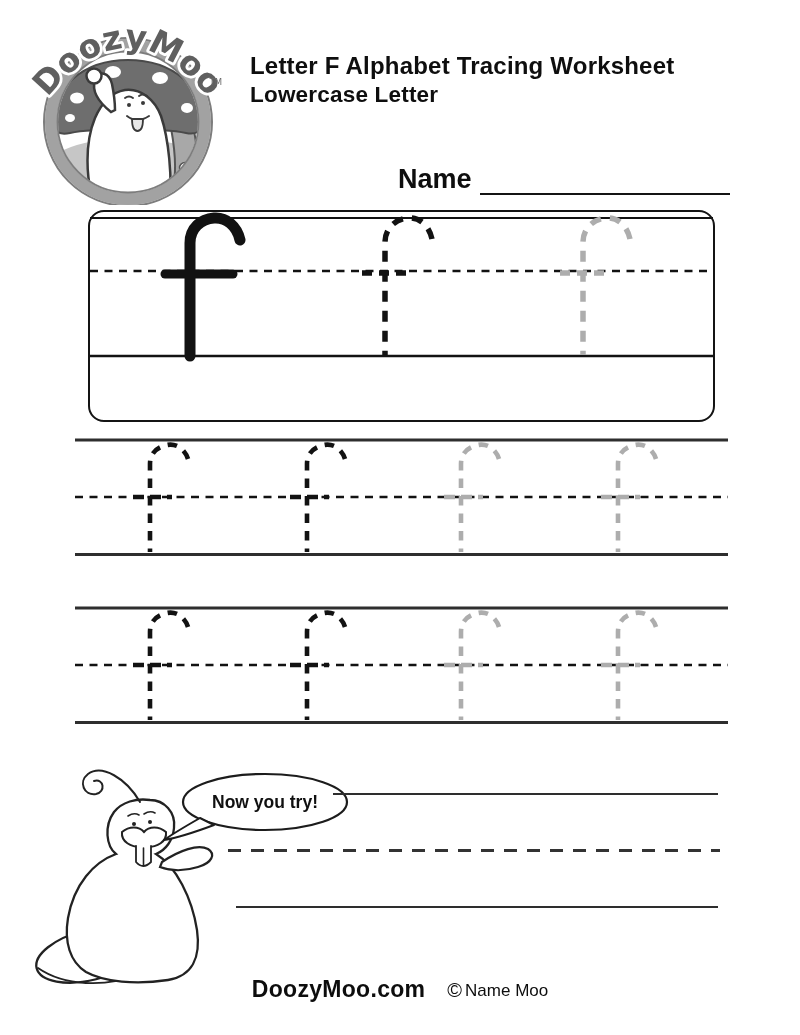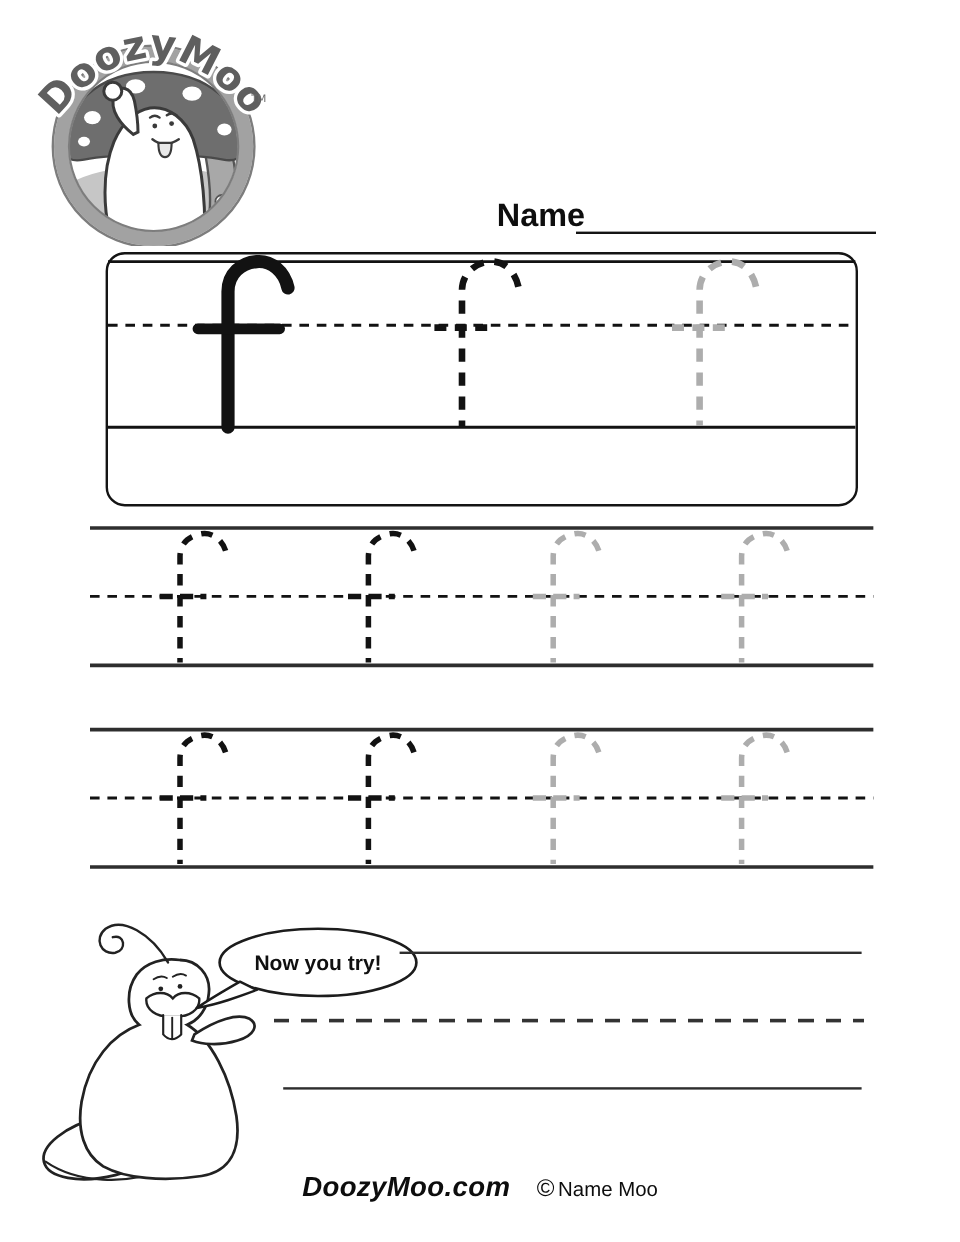--- a/index.html
+++ b/index.html
@@ -3,27 +3,27 @@
 <meta charset="utf-8">
 <style>
   html,body{margin:0;padding:0;background:#ffffff;}
   .sheet{
     position:relative;width:800px;height:1035px;background:#fff;
     font-family:"Liberation Sans",sans-serif;overflow:hidden;color:#111;
   }
   .abs{position:absolute;}
   .title{font-size:24px;font-weight:700;color:#0e0e0e;letter-spacing:.2px;line-height:32px;}
   .subtitle{font-size:22.5px;font-weight:700;color:#0e0e0e;letter-spacing:.2px;}
-  .name-label{font-size:27px;font-weight:700;color:#0e0e0e;margin-left:16px;}
+  .name-label{font-size:27px;font-weight:700;color:#0e0e0e;}
   .name-line{border-bottom:2.6px solid #141414;}
   .example-box{border:2.6px solid #141414;border-radius:16px;background:#fff;}
   .rule-solid{border-top:2.8px solid #2e2e2e;}
   .rule-dashed{height:2.6px;background:repeating-linear-gradient(90deg,#333 0 13px,transparent 13px 23px);}
   .footer-row{display:flex;justify-content:center;align-items:baseline;gap:22px;width:800px;}
-  .footer-site{font-size:23px;font-weight:700;color:#0d0d0d;letter-spacing:.3px;font-style:italic;}
+  .footer-site{font-size:23px;font-weight:700;color:#0d0d0d;letter-spacing:.3px;}
   .footer-copy{font-size:17px;color:#0d0d0d;display:flex;align-items:center;gap:3px;}
   .footer-copy .sym{font-size:20px;}
   svg text.bubble-text{font-family:"Liberation Sans",sans-serif;font-size:17.5px;font-weight:700;fill:#101010;}
   svg text.brand{font-family:"DejaVu Sans",sans-serif;font-size:33px;font-weight:700;fill:#5f5f5f;
     stroke:#ffffff;stroke-width:5.5px;paint-order:stroke;stroke-linejoin:round;letter-spacing:.5px;}
   svg text.tm{font-family:"DejaVu Sans",sans-serif;font-size:8.5px;fill:#6a6a6a;}
 </style>
 </head>
 <body>
 
@@ -67,20 +67,22 @@
     <circle cx="103" cy="112" r="84" fill="none" stroke="#7d7d7d" stroke-width="2"></circle>
     <circle cx="103" cy="112" r="70.5" fill="none" stroke="#7d7d7d" stroke-width="1.8"></circle>
     <path id="logoArc" d="M 16,96 Q 103,-20 190,96" fill="none"></path>
     <text class="brand">
       <textPath href="#logoArc" startOffset="50%" text-anchor="middle">DoozyMoo</textPath>
     </text>
     <text class="tm" x="197" y="75" text-anchor="end">TM</text>
   </svg>
 
   <div class="abs" style="left:250px;top:50px;width:520px">
+    <div class="title">Letter F Alphabet Tracing Worksheet</div>
+    <div class="subtitle">Lowercase Letter</div>
   </div>
 
   <div class="abs name-label" style="left:398px;top:164px">Name</div>
   <div class="abs name-line" style="left:480px;top:168px;width:250px;height:25px"></div>
 
   <div class="abs example-box" style="left:88px;top:210px;width:623px;height:208px">
     <svg width="623" height="208" viewBox="0 0 623 208">
       <line x1="0" y1="6" x2="623" y2="6" stroke-width="2.2" stroke="#121212"></line>
       <line x1="0" y1="59" x2="623" y2="59" stroke-width="2.4" stroke-dasharray="8,6.5" stroke="#121212"></line>
       <line x1="0" y1="144" x2="623" y2="144" stroke-width="2.4" stroke="#121212"></line>

